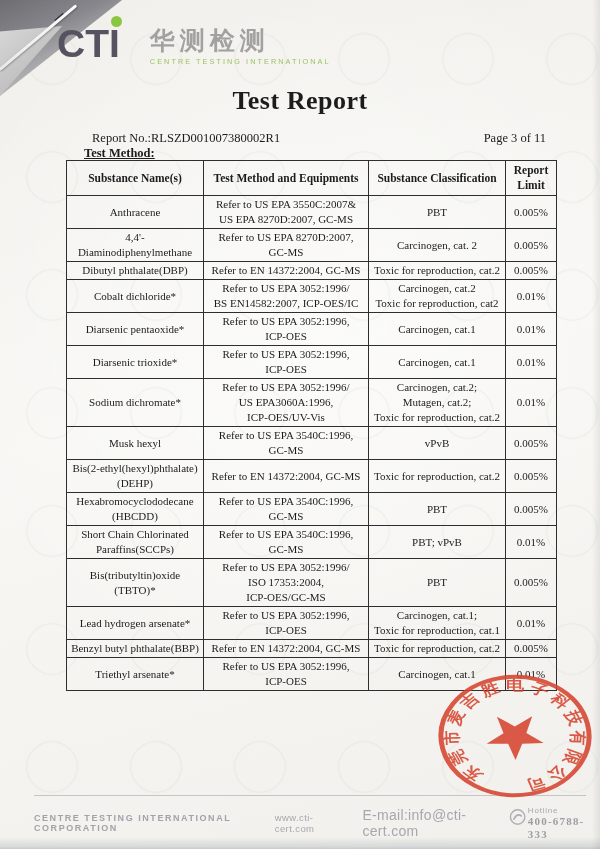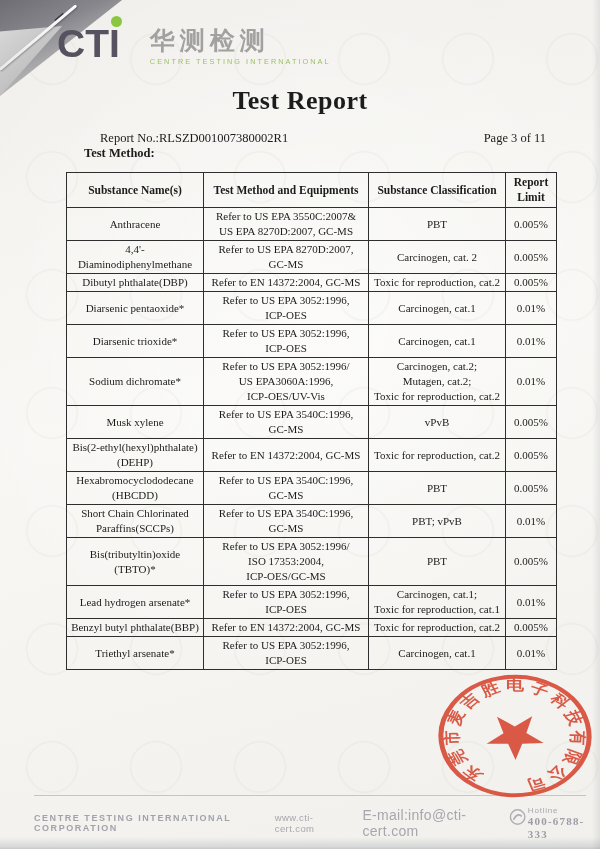--- a/index.html
+++ b/index.html
@@ -34,28 +34,28 @@
   .logo-dot { position:absolute; top:-8px; right:-2px; width:11px; height:11px; border-radius:50%; background:#8bc640; }
   .logo-right { margin-left:30px; padding-top:4px; }
   .logo-cn { font-family:"Liberation Sans",sans-serif; font-weight:bold; font-size:25px; line-height:1;
     letter-spacing:5px; color:#a3a1a0; }
   .logo-sub { font-family:"Liberation Sans",sans-serif; font-size:7.3px; letter-spacing:2.05px;
     color:#9cc25e; margin-top:4px; }
 
   .title { position:absolute; top:86px; left:0; right:0; text-align:center;
     font-size:26px; font-weight:bold; letter-spacing:0.5px; z-index:2; }
 
-  .meta { position:absolute; top:131px; left:100px; right:54px; display:flex;
+  .meta { position:absolute; top:131px; left:92px; right:54px; display:flex;
     justify-content:space-between; font-size:12.5px; z-index:2; }
-  .section-label { position:absolute; top:146px; left:84px; font-size:12.5px; font-weight:bold; z-index:2; }
+  .section-label { position:absolute; top:146px; left:84px; font-size:12.5px; font-weight:bold; z-index:2;text-decoration:underline; }
 
   .watermark { position:absolute; top:316px; left:126px; z-index:0;
     font-size:97px; font-weight:bold; letter-spacing:10px; color:#c7d3e2; opacity:0.55; }
 
-  table.report { position:absolute; top:172px; left:66px; width:490px; z-index:1;
+  table.report { position:absolute; top:160px; left:66px; width:490px; z-index:1;
     border-collapse:collapse; table-layout:fixed; background:transparent; }
   table.report th, table.report td {
     border:1px solid #2e2e2e; text-align:center; vertical-align:middle;
     font-size:11px; line-height:15px; padding:1px 2px; white-space:pre-line;
     font-family:"Liberation Serif", serif; }
   table.report th { font-size:11.5px; font-weight:bold; padding:2px 2px; }
 
   .stamp { position:absolute; top:663px; left:430px; width:170px; height:150px; z-index:3; opacity:0.88; }
   .stamp text { font-size:18px; font-weight:bold; text-anchor:middle; font-family:"DejaVu Sans",sans-serif; }
 
@@ -136,20 +136,28 @@
           <td>Carcinogen, cat. 2</td>
           <td>0.005%</td>
         </tr>
         <tr>
           <td>Dibutyl phthalate(DBP)</td>
           <td>Refer to EN 14372:2004, GC-MS</td>
           <td>Toxic for reproduction, cat.2</td>
           <td>0.005%</td>
         </tr>
         <tr>
+          <td>Cobalt dichloride*</td>
+          <td>Refer to US EPA 3052:1996/
+BS EN14582:2007, ICP-OES/IC</td>
+          <td>Carcinogen, cat.2
+Toxic for reproduction, cat2</td>
+          <td>0.01%</td>
+        </tr>
+        <tr>
           <td>Diarsenic pentaoxide*</td>
           <td>Refer to US EPA 3052:1996,
 ICP-OES</td>
           <td>Carcinogen, cat.1</td>
           <td>0.01%</td>
         </tr>
         <tr>
           <td>Diarsenic trioxide*</td>
           <td>Refer to US EPA 3052:1996,
 ICP-OES</td>
@@ -160,21 +168,21 @@
           <td>Sodium dichromate*</td>
           <td>Refer to US EPA 3052:1996/
 US EPA3060A:1996,
 ICP-OES/UV-Vis</td>
           <td>Carcinogen, cat.2;
 Mutagen, cat.2;
 Toxic for reproduction, cat.2</td>
           <td>0.01%</td>
         </tr>
         <tr>
-          <td>Musk xylene</td>
+          <td>Musk hexyl</td>
           <td>Refer to US EPA 3540C:1996,
 GC-MS</td>
           <td>vPvB</td>
           <td>0.005%</td>
         </tr>
         <tr>
           <td>Bis(2-ethyl(hexyl)phthalate)
 (DEHP)</td>
           <td>Refer to EN 14372:2004, GC-MS</td>
           <td>Toxic for reproduction, cat.2</td>

